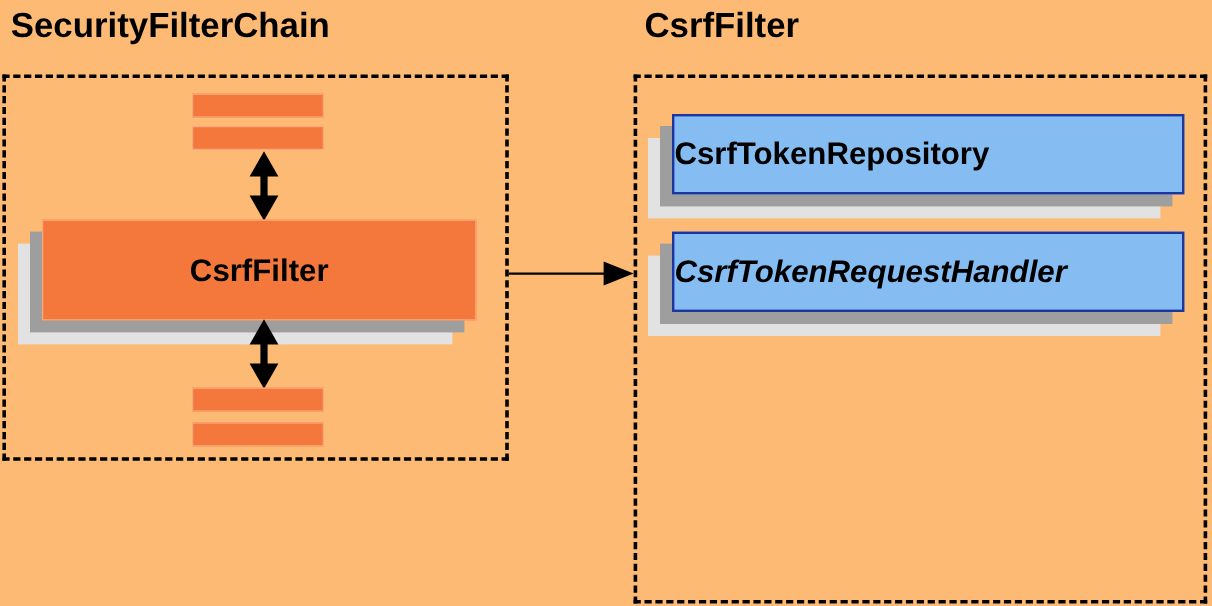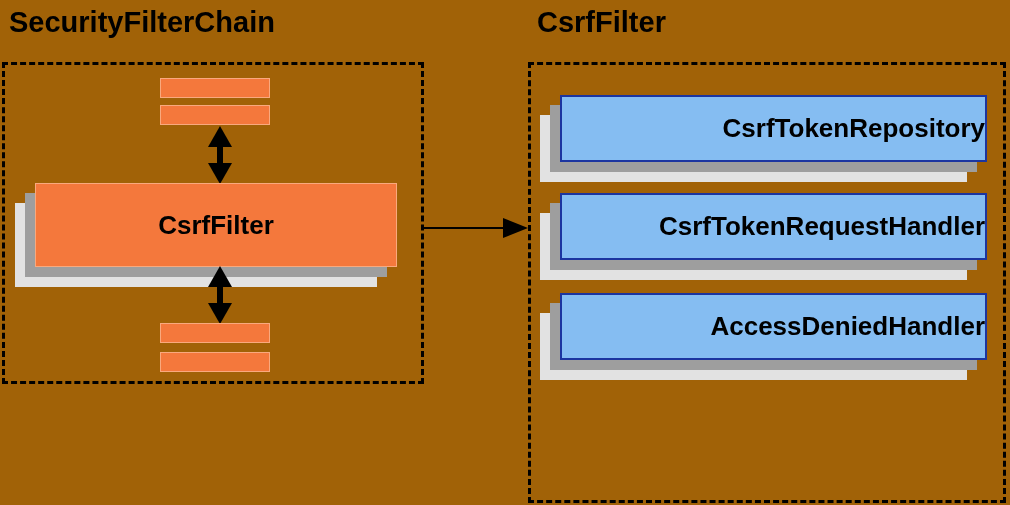--- a/index.html
+++ b/index.html
@@ -10,21 +10,21 @@
     --shadow-dark: #9E9E9E;
     --shadow-light: #E2E2E2;
     --outline: #000000;
   }
   * { margin: 0; padding: 0; box-sizing: border-box; }
   body { background: #ffffff; font-family: "Liberation Sans", sans-serif; }
   .canvas {
     position: relative;
     width: 1010px;
     height: 505px;
-    background: #a16207;
+    background: #fdba74;
     overflow: hidden;
   }
   .title {
     position: absolute;
     font-size: 29px;
     font-weight: bold;
     color: #000;
     white-space: nowrap;
   }
   .title-left { left: 9px; top: 6px; }
@@ -68,25 +68,25 @@
 
   .harrow { position: absolute; left: 424px; top: 216px; }
 
   .blue-box {
     position: absolute;
     left: 29px;
     width: 427px; height: 67px;
     background: var(--blue-fill);
     border: 2px solid var(--blue-border);
     box-shadow: -10px 10px 0 var(--shadow-dark), -20px 20px 0 var(--shadow-light);
-    display: flex; align-items: center; justify-content: flex-end;
+    display: flex; align-items: center; justify-content: flex-start;
     font-size: 26px; font-weight: bold; color: #000;
   }
   .b0 { top: 30px; }
-  .b1 { top: 128px; }
+  .b1 { top: 128px; font-style: italic; }
   .b2 { top: 228px; }
   .b3 { top: 328px; }
 </style>
 </head>
 <body>
 
 <div class="canvas">
 
   <div class="title title-left">SecurityFilterChain</div>
 
@@ -121,18 +121,15 @@
     <polygon points="79,2 104,12 79,22" fill="#000"></polygon>
   </svg>
 
   <div class="dashed right-box">
     <div class="blue-box b0">
       <span>CsrfTokenRepository</span>
     </div>
     <div class="blue-box b1">
       <span>CsrfTokenRequestHandler</span>
     </div>
-    <div class="blue-box b2">
-      <span>AccessDeniedHandler</span>
-    </div>
   </div>
 
 </div>
 
 </body></html>

